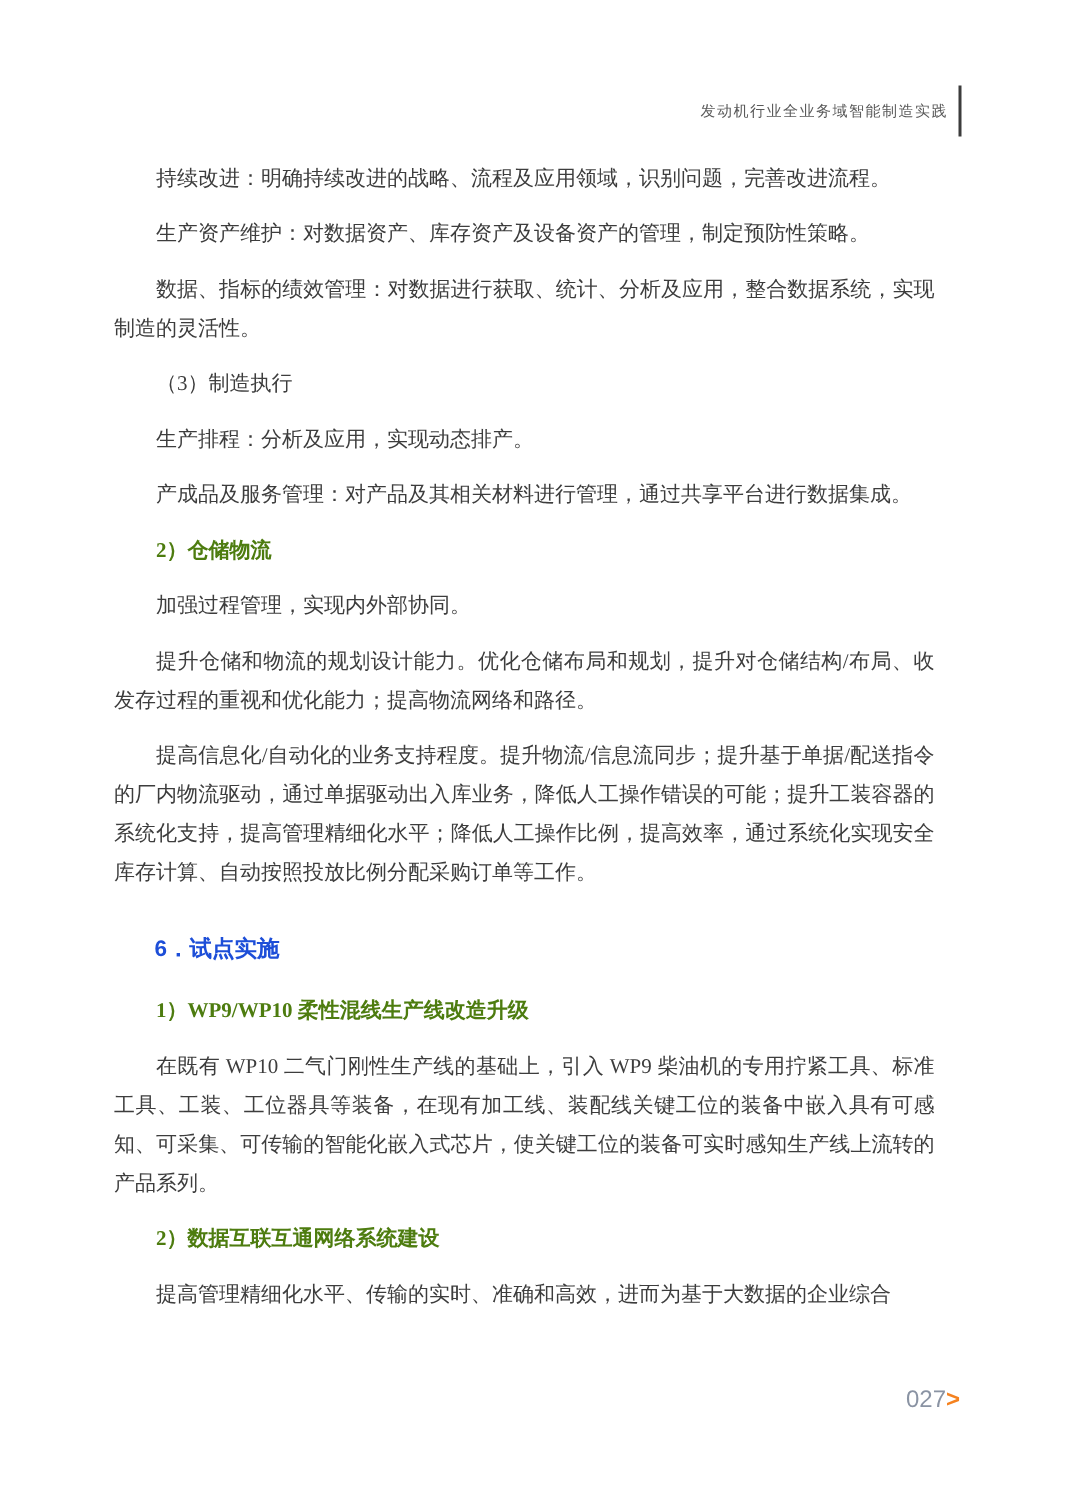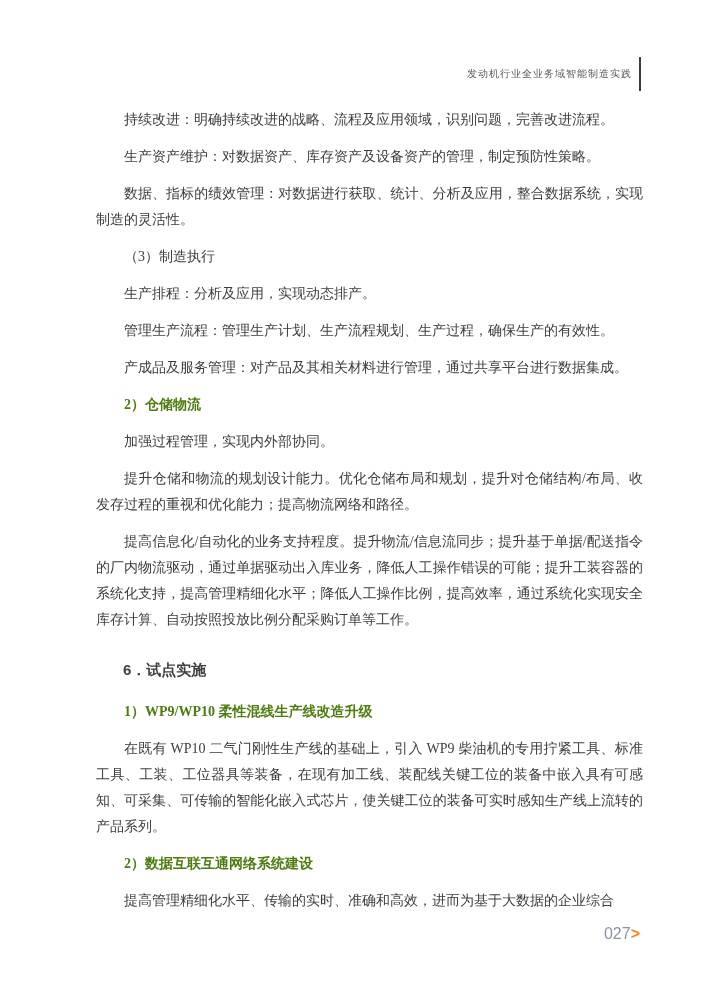--- a/index.html
+++ b/index.html
@@ -34,42 +34,42 @@
   .header-bar {
     display: inline-block;
     width: 2px;
     height: 34px;
     background: #3c3c3c;
     margin-left: 7px;
   }
   
   .content {
     position: absolute;
-    left: 96px;
+    left: 76px;
     top: 107px;
     width: 547px;
     color: #3d3d3d;
     font-size: 14px;
   }
   .block {
     margin: 0 0 11px 0;
     line-height: 26px;
     text-align: justify;
   }
   .paragraph { text-indent: 2em; }
   .heading-bold {
     font-weight: bold;
     text-indent: 2em;
     color: #4d7c0f;
   }
   .heading-red {
     font-family: "Liberation Sans", "DejaVu Sans", sans-serif;
     font-weight: bold;
     font-size: 15px;
-    color: #404040;
+    color: #1d4ed8;
     text-indent: 1.8em;
     margin: 24px 0 16px 0;
   }
   
   .page-footer {
     position: absolute;
     right: 81px;
     bottom: 63px;
     font-family: "Liberation Sans", "DejaVu Sans", sans-serif;
     font-size: 16px;
@@ -88,21 +88,20 @@
     <span class="header-title">发动机行业全业务域智能制造实践</span>
     <span class="header-bar"></span>
   </header>
 
   <main class="content" id="content">
       <p class="block paragraph">持续改进：明确持续改进的战略、流程及应用领域，识别问题，完善改进流程。</p>
       <p class="block paragraph">生产资产维护：对数据资产、库存资产及设备资产的管理，制定预防性策略。</p>
       <p class="block paragraph">数据、指标的绩效管理：对数据进行获取、统计、分析及应用，整合数据系统，实现制造的灵活性。</p>
       <p class="block paragraph">（3）制造执行</p>
       <p class="block paragraph">生产排程：分析及应用，实现动态排产。</p>
-      <p class="block paragraph">管理生产流程：管理生产计划、生产流程规划、生产过程，确保生产的有效性。</p>
       <p class="block paragraph">产成品及服务管理：对产品及其相关材料进行管理，通过共享平台进行数据集成。</p>
       <p class="block heading-bold">2）仓储物流</p>
       <p class="block paragraph">加强过程管理，实现内外部协同。</p>
       <p class="block paragraph">提升仓储和物流的规划设计能力。优化仓储布局和规划，提升对仓储结构/布局、收发存过程的重视和优化能力；提高物流网络和路径。</p>
       <p class="block paragraph">提高信息化/自动化的业务支持程度。提升物流/信息流同步；提升基于单据/配送指令的厂内物流驱动，通过单据驱动出入库业务，降低人工操作错误的可能；提升工装容器的系统化支持，提高管理精细化水平；降低人工操作比例，提高效率，通过系统化实现安全库存计算、自动按照投放比例分配采购订单等工作。</p>
       <p class="block heading-red">6．试点实施</p>
       <p class="block heading-bold">1）WP9/WP10 柔性混线生产线改造升级</p>
       <p class="block paragraph">在既有 WP10 二气门刚性生产线的基础上，引入 WP9 柴油机的专用拧紧工具、标准工具、工装、工位器具等装备，在现有加工线、装配线关键工位的装备中嵌入具有可感知、可采集、可传输的智能化嵌入式芯片，使关键工位的装备可实时感知生产线上流转的产品系列。</p>
       <p class="block heading-bold">2）数据互联互通网络系统建设</p>
       <p class="block paragraph">提高管理精细化水平、传输的实时、准确和高效，进而为基于大数据的企业综合</p>

